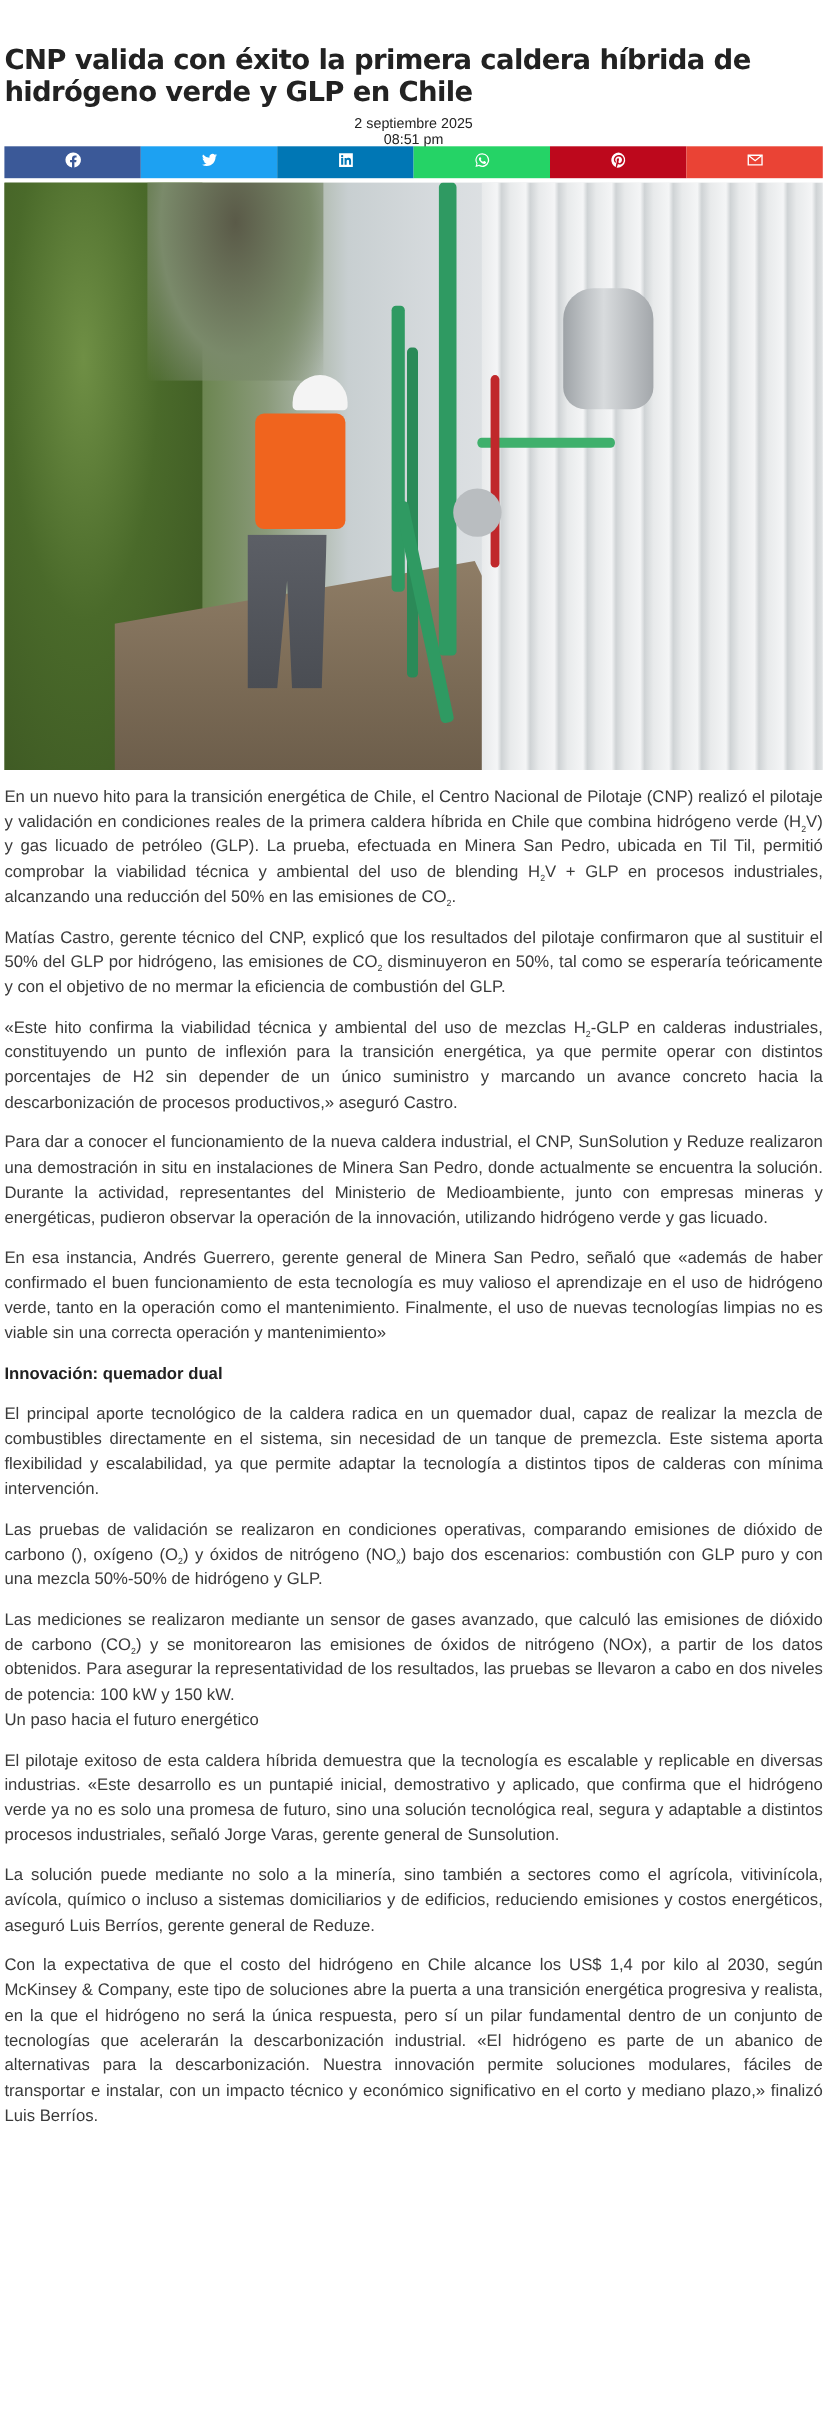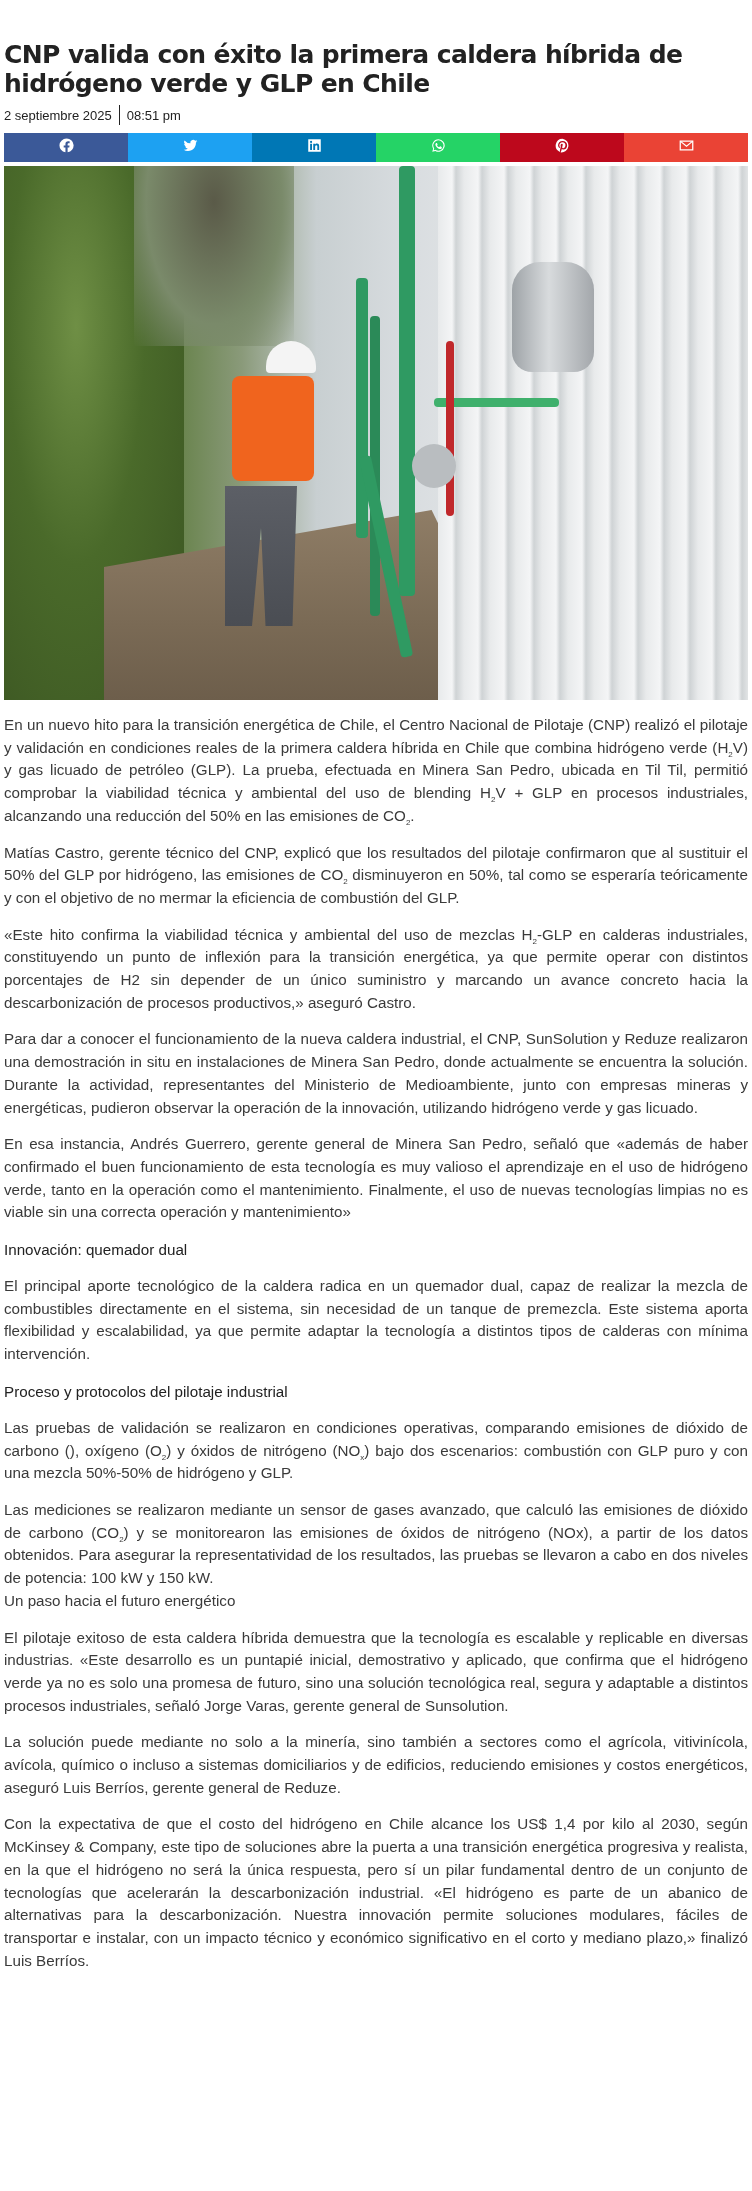--- a/index.html
+++ b/index.html
@@ -21,20 +21,21 @@
       margin: 7px 0 0 0;
       padding-top: 0;
     }
     .meta {
       display: flex;
       align-items: center;
       font-size: 13px;
       color: #222;
       margin-top: 6px;
       height: 22px;
+      flex-direction: column;
     }
     .meta .sep {
       width: 1px; height: 20px; background: #222; margin: 0 7px;
     }
     .share {
       display: flex;
       margin-top: 7px;
       height: 29px;
     }
     .share .btn {
@@ -99,21 +100,21 @@
       margin: 17px 0 0 0;
     }
     .para {
       font-size: 15.2px;
       line-height: 22.7px;
       color: #3a3a3a;
       text-align: justify;
       margin: 14px 0 0 0;
     }
     .h3 {
-      font-weight: normal;
+      font-weight: bold;
       font-size: 15.2px;
       line-height: 22px;
       color: #222;
       margin: 15px 0 0 0;
     }
     sub { font-size: 8px; line-height: 0; }
   </style>
 </head>
 <body>
 
@@ -199,21 +200,20 @@
   <p class="para"><span>«Este hito confirma la viabilidad técnica y ambiental del uso de mezclas H</span><sub>2</sub><span>-GLP en calderas industriales, constituyendo un punto de inflexión para la transición energética, ya que permite operar con distintos porcentajes de H2 sin depender de un único suministro y marcando un avance concreto hacia la descarbonización de procesos productivos,» aseguró Castro.</span></p>
 
   <p class="para">Para dar a conocer el funcionamiento de la nueva caldera industrial, el CNP, SunSolution y Reduze realizaron una demostración in situ en instalaciones de Minera San Pedro, donde actualmente se encuentra la solución. Durante la actividad, representantes del Ministerio de Medioambiente, junto con empresas mineras y energéticas, pudieron observar la operación de la innovación, utilizando hidrógeno verde y gas licuado.</p>
 
   <p class="para">En esa instancia, Andrés Guerrero, gerente general de Minera San Pedro, señaló que «además de haber confirmado el buen funcionamiento de esta tecnología es muy valioso el aprendizaje en el uso de hidrógeno verde, tanto en la operación como el mantenimiento. Finalmente, el uso de nuevas tecnologías limpias no es viable sin una correcta operación y mantenimiento»</p>
 
   <h3 class="h3">Innovación: quemador dual</h3>
 
   <p class="para">El principal aporte tecnológico de la caldera radica en un quemador dual, capaz de realizar la mezcla de combustibles directamente en el sistema, sin necesidad de un tanque de premezcla. Este sistema aporta flexibilidad y escalabilidad, ya que permite adaptar la tecnología a distintos tipos de calderas con mínima intervención.</p>
 
-  <h3 class="h3">Proceso y protocolos del pilotaje industrial</h3>
 
   <p class="para"><span>Las pruebas de validación se realizaron en condiciones operativas, comparando emisiones de dióxido de carbono (), oxígeno (O</span><sub>2</sub><span>) y óxidos de nitrógeno (NO</span><sub>x</sub><span>) bajo dos escenarios: combustión con GLP puro y con una mezcla 50%-50% de hidrógeno y GLP.</span></p>
 
   <p class="para"><span>Las mediciones se realizaron mediante un sensor de gases avanzado, que calculó las emisiones de dióxido de carbono (CO</span><sub>2</sub><span>) y se monitorearon las emisiones de óxidos de nitrógeno (NOx), a partir de los datos obtenidos. Para asegurar la representatividad de los resultados, las pruebas se llevaron a cabo en dos niveles de potencia: 100 kW y 150 kW.</span><br><span>Un paso hacia el futuro energético</span></p>
 
   <p class="para">El pilotaje exitoso de esta caldera híbrida demuestra que la tecnología es escalable y replicable en diversas industrias. «Este desarrollo es un puntapié inicial, demostrativo y aplicado, que confirma que el hidrógeno verde ya no es solo una promesa de futuro, sino una solución tecnológica real, segura y adaptable a distintos procesos industriales, señaló Jorge Varas, gerente general de Sunsolution.</p>
 
   <p class="para">La solución puede mediante no solo a la minería, sino también a sectores como el agrícola, vitivinícola, avícola, químico o incluso a sistemas domiciliarios y de edificios, reduciendo emisiones y costos energéticos, aseguró Luis Berríos, gerente general de Reduze.</p>
 
   <p class="para">Con la expectativa de que el costo del hidrógeno en Chile alcance los US$ 1,4 por kilo al 2030, según McKinsey &amp; Company, este tipo de soluciones abre la puerta a una transición energética progresiva y realista, en la que el hidrógeno no será la única respuesta, pero sí un pilar fundamental dentro de un conjunto de tecnologías que acelerarán la descarbonización industrial. «El hidrógeno es parte de un abanico de alternativas para la descarbonización. Nuestra innovación permite soluciones modulares, fáciles de transportar e instalar, con un impacto técnico y económico significativo en el corto y mediano plazo,» finalizó Luis Berríos.</p>

